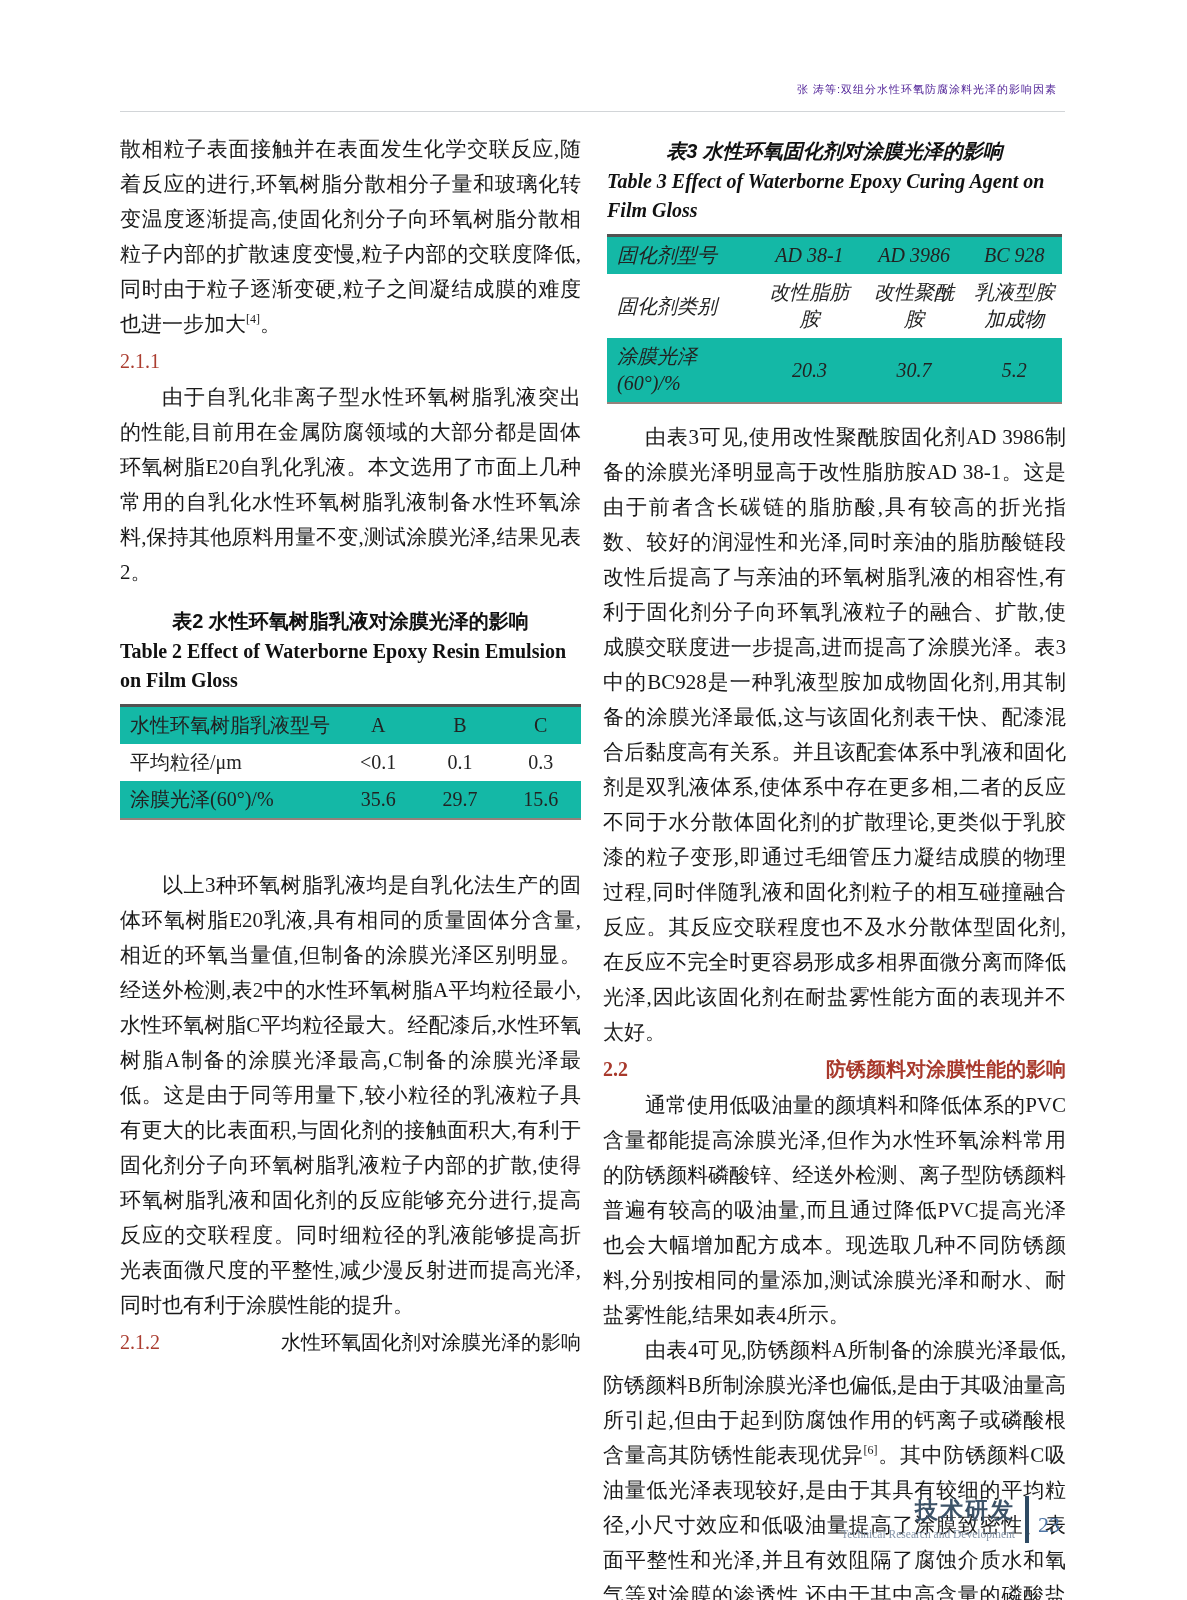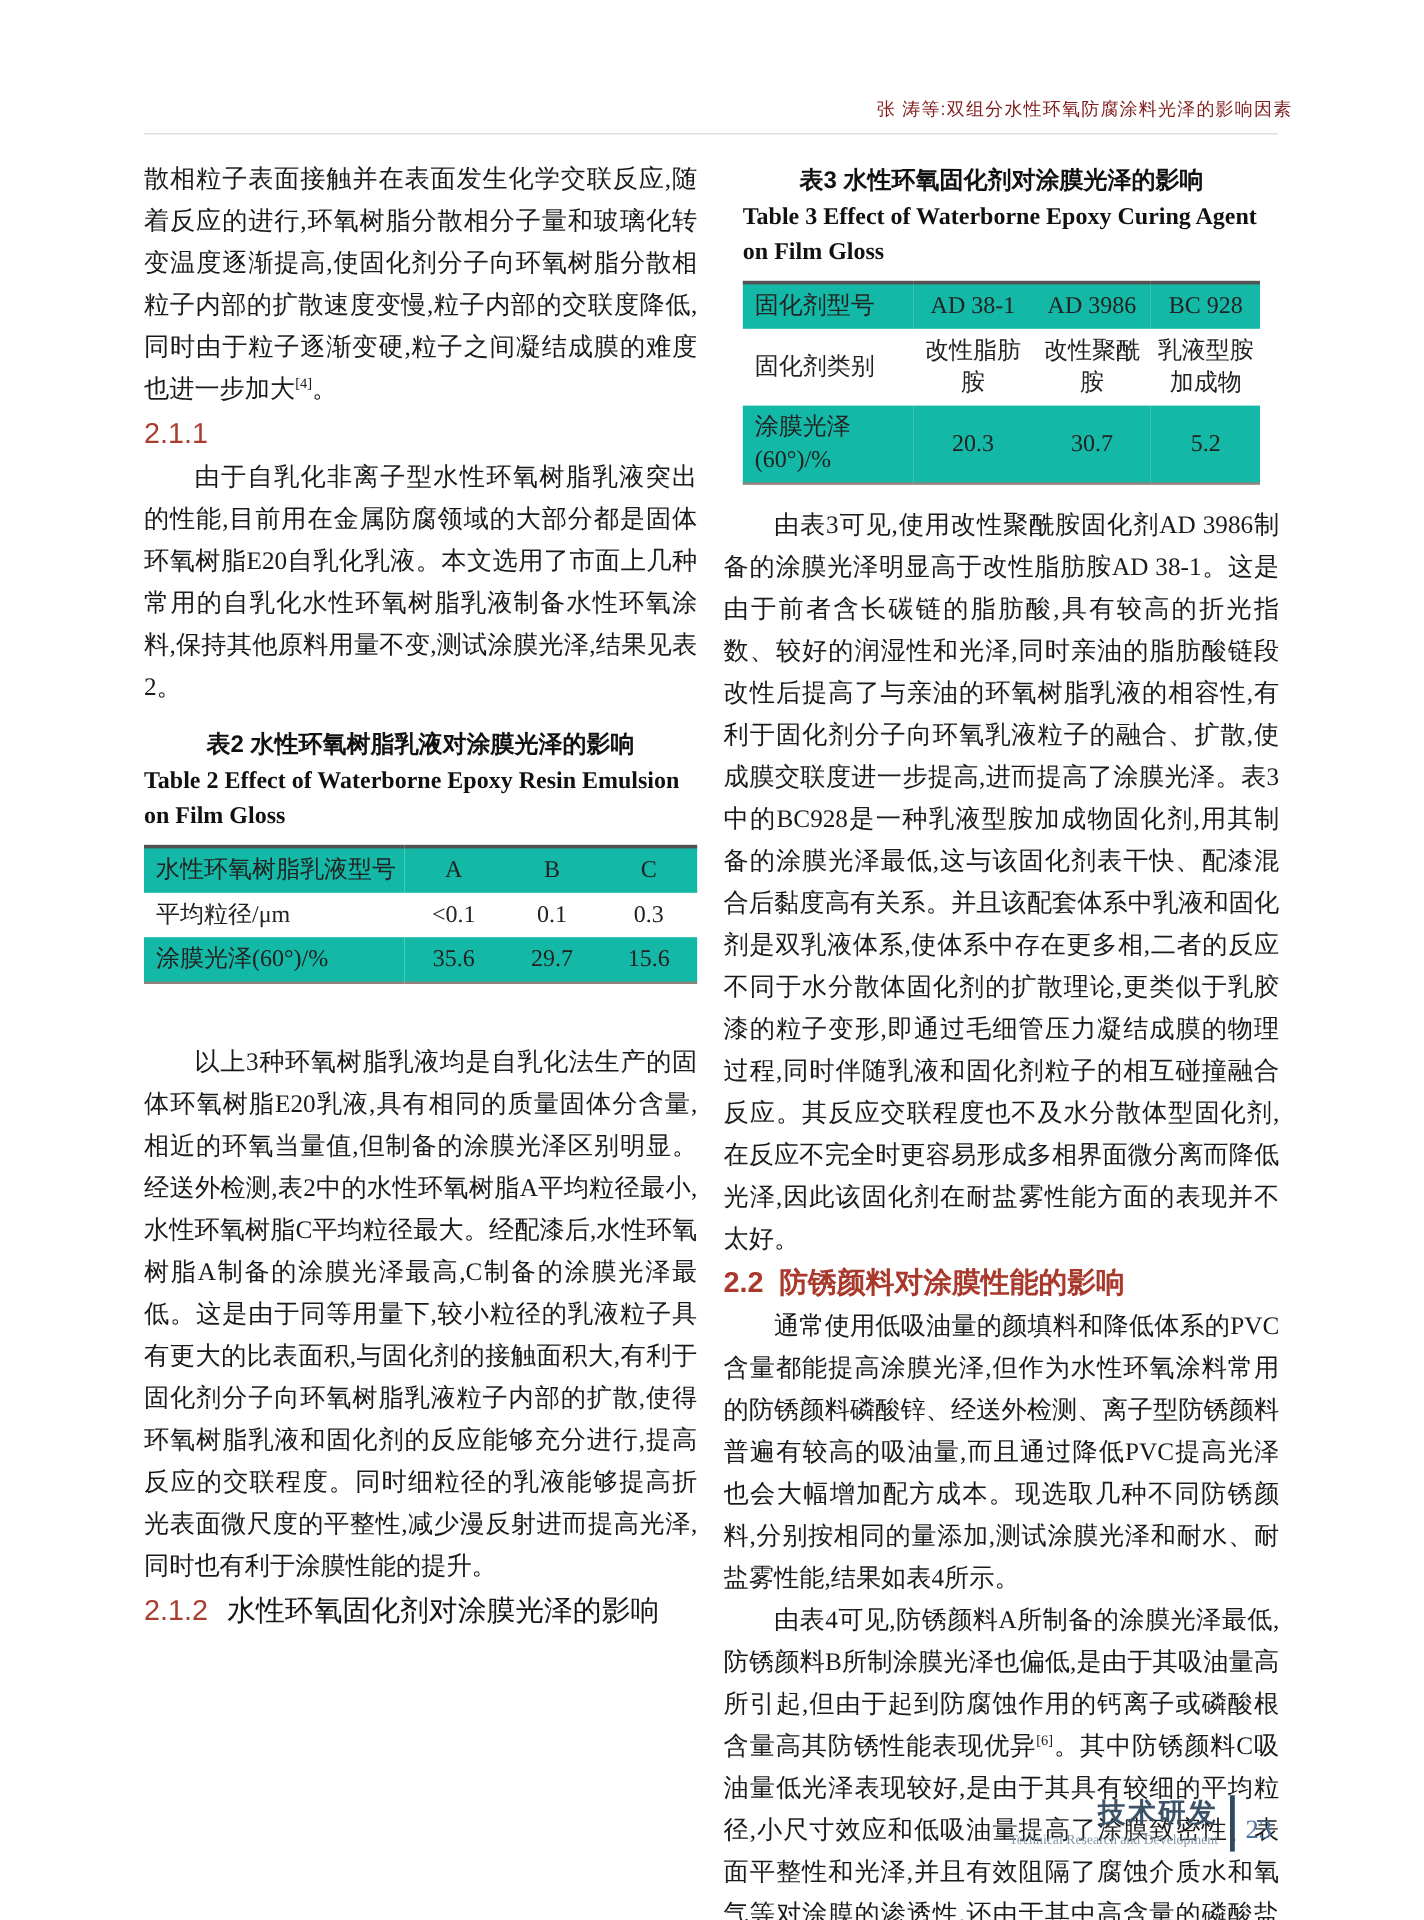--- a/index.html
+++ b/index.html
@@ -7,51 +7,51 @@
     position:relative;
     width:1187px;height:1600px;
     margin:0 auto;
     background:#ffffff;
     font-family:"Liberation Serif","DejaVu Serif",serif;
     color:#1c1c1c;
     overflow:hidden;
   }
   
   .running-title{
-    position:absolute;top:82px;right:110px;
-    font-size:15px;color:#7f1d1d;letter-spacing:1px;
+    position:absolute;top:82px;right:130px;
+    font-size:11px;color:#4c1d95;letter-spacing:1px;
     font-family:"Liberation Sans","DejaVu Sans",sans-serif;
   }
   .header-rule{
     position:absolute;top:111px;left:120px;right:122px;height:1px;
     background:#d2d5d8;
   }
   
   .col{position:absolute;top:132px;width:461px;}
   .col-left{left:120px;}
   .col-right{left:603px;width:463px;top:136px;}
   p.body{
     margin:0;font-size:21px;line-height:35px;
     text-align:justify;text-indent:2em;color:#1a1a1a;
   }
   p.noindent{text-indent:0;}
   sup{font-size:12px;line-height:0;}
   
   .sec-head{
     display:flex;align-items:baseline;
-    font-family:Liberation Sans, sans-serif;
-    font-size:24px;line-height:35px;margin:2px 0 1px;
+    font-family:Liberation Serif, serif;
+    font-size:20px;line-height:35px;margin:2px 0 1px;justify-content:space-between;
   }
   .sec-num{color:#ab3d30;margin-right:16px;}
   .sec-title{color:#151515;}
   .sec-head.red .sec-num,.sec-head.red .sec-title{color:#a8392c;font-weight:bold;}
   .sec-head.red .sec-num{margin-right:13px;}
   
   .tbl-block{margin:16px 0 48px;}
-  .tbl-block.tight{margin:0 16px 16px;}
+  .tbl-block.tight{margin:0 4px 16px;font-style:italic;}
   .cap-zh{
     font-family:"Liberation Sans","DejaVu Sans",sans-serif;
     font-weight:bold;font-size:20px;text-align:center;line-height:31px;color:#111;
   }
   .cap-en{
     font-family:"Liberation Serif","DejaVu Serif",serif;
     font-weight:bold;font-size:20px;text-align:left;line-height:29px;color:#111;
   }
   table.data{
     width:100%;border-collapse:collapse;margin-top:9px;

